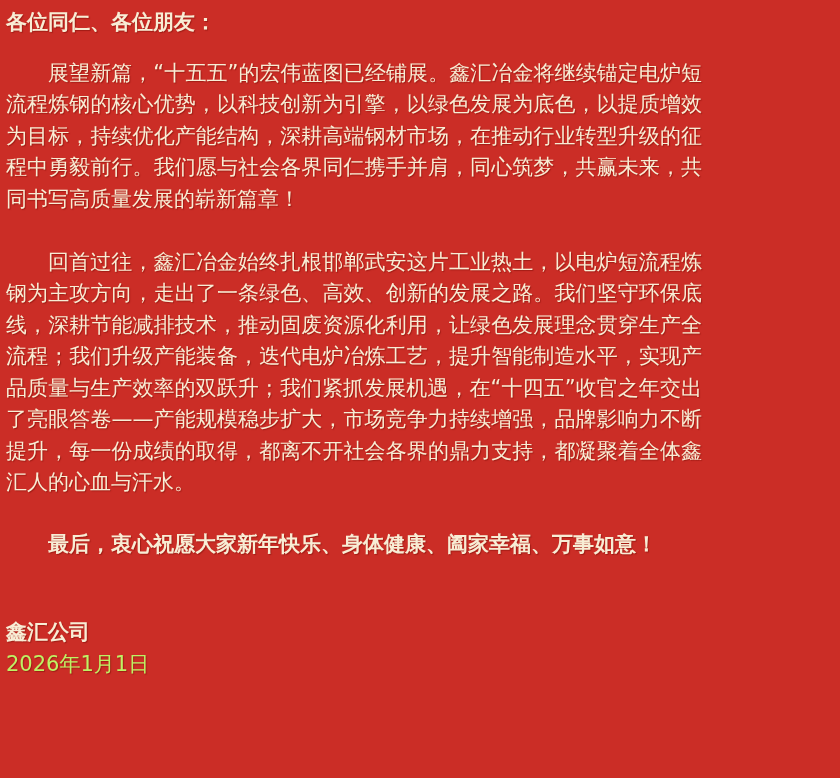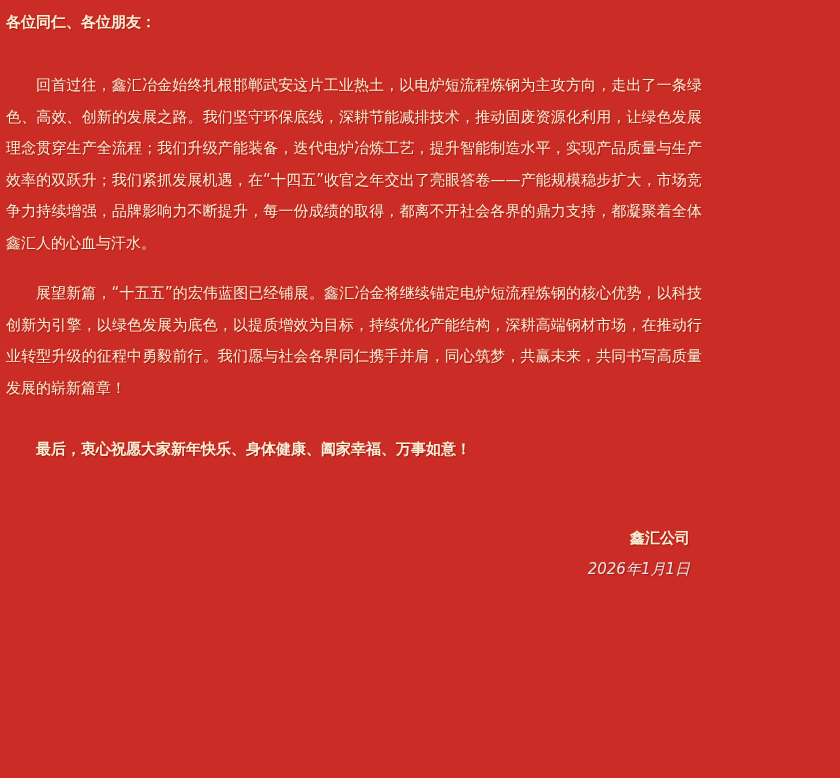--- a/index.html
+++ b/index.html
@@ -11,21 +11,21 @@
     height: 778px;
     background: #CB2D26;
     overflow: hidden;
   }
   .letter {
     box-sizing: border-box;
     width: 712px;
     height: 778px;
     padding: 7px 10px 0 6px;
     font-family: "DejaVu Sans", sans-serif;
-    font-size: 15px;
+    font-size: 21px;
     line-height: 31.5px;
     color: #F8EDD5;
     text-align: justify;
     text-shadow: 1px 1px 1px rgba(125, 15, 8, 0.55);
   }
   .salutation {
     font-weight: bold;
     text-align: left;
   }
   .para {
@@ -35,43 +35,42 @@
   .para-outlook {
     margin-top: 19px;
   }
   .para-wishes {
     margin-top: 30px;
     text-align: left;
     font-weight: bold;
   }
   .signature-block {
     margin-top: 57px;
-    text-align: right;
+    text-align: left;
     padding-right: 12px;
   }
   .signature-company {
     font-weight: bold;
   }
   .signature-date {
     font-weight: normal;
-    color: #e5e5e5;
-    font-style: italic;
+    color: #bef264;
   }
 </style>
 </head>
 <body>
 
 <div class="letter">
 
   <div class="salutation">各位同仁、各位朋友：</div>
 
 
+  <p class="para para-outlook">展望新篇，“十五五”的宏伟蓝图已经铺展。鑫汇冶金将继续锚定电炉短流程炼钢的核心优势，以科技创新为引擎，以绿色发展为底色，以提质增效为目标，持续优化产能结构，深耕高端钢材市场，在推动行业转型升级的征程中勇毅前行。我们愿与社会各界同仁携手并肩，同心筑梦，共赢未来，共同书写高质量发展的崭新篇章！</p>
+
   <p class="para para-review">回首过往，鑫汇冶金始终扎根邯郸武安这片工业热土，以电炉短流程炼钢为主攻方向，走出了一条绿色、高效、创新的发展之路。我们坚守环保底线，深耕节能减排技术，推动固废资源化利用，让绿色发展理念贯穿生产全流程；我们升级产能装备，迭代电炉冶炼工艺，提升智能制造水平，实现产品质量与生产效率的双跃升；我们紧抓发展机遇，在“十四五”收官之年交出了亮眼答卷——产能规模稳步扩大，市场竞争力持续增强，品牌影响力不断提升，每一份成绩的取得，都离不开社会各界的鼎力支持，都凝聚着全体鑫汇人的心血与汗水。</p>
-
-  <p class="para para-outlook">展望新篇，“十五五”的宏伟蓝图已经铺展。鑫汇冶金将继续锚定电炉短流程炼钢的核心优势，以科技创新为引擎，以绿色发展为底色，以提质增效为目标，持续优化产能结构，深耕高端钢材市场，在推动行业转型升级的征程中勇毅前行。我们愿与社会各界同仁携手并肩，同心筑梦，共赢未来，共同书写高质量发展的崭新篇章！</p>
 
   <p class="para para-wishes">最后，衷心祝愿大家新年快乐、身体健康、阖家幸福、万事如意！</p>
 
   <div class="signature-block">
     <div class="signature-company">鑫汇公司</div>
     <div class="signature-date">2026年1月1日</div>
   </div>
 
 </div>
 

